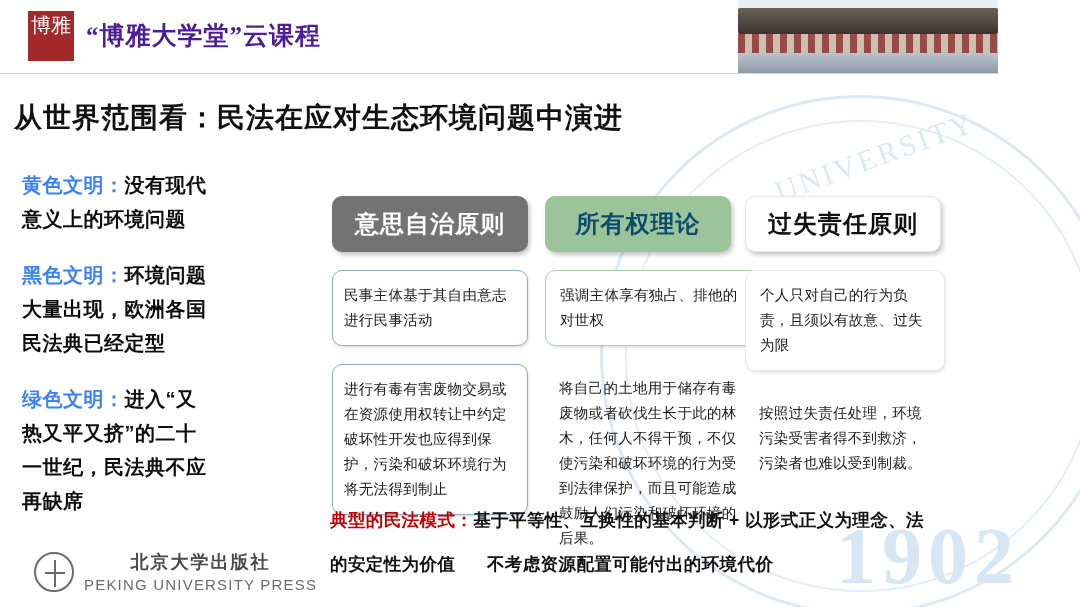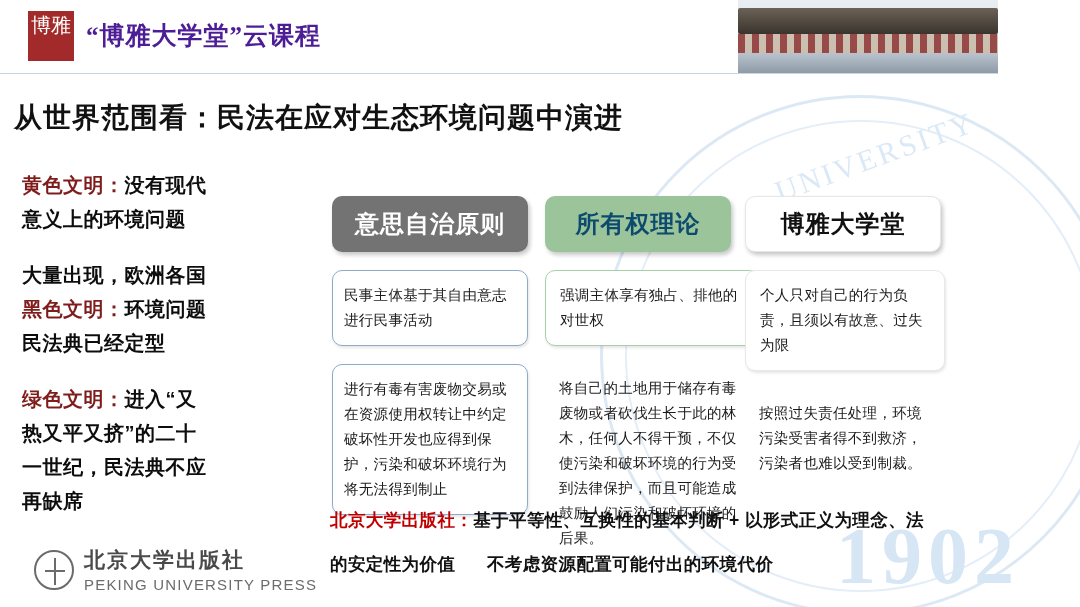--- a/index.html
+++ b/index.html
@@ -130,21 +130,21 @@
     width: 270px;
   }
   .lc-block { margin-bottom: 22px; }
   .lc-line {
     font-size: 20px;
     font-weight: bold;
     color: #0d0d0d;
     line-height: 34px;
     letter-spacing: 0.5px;
   }
-  .lc-head { color: #7f1d1d; }
+  .lc-head { color: #3b82f6; }
 
   
   .col { position: absolute; }
   .col-head {
     height: 56px;
     border-radius: 10px;
     display: flex;
     align-items: center;
     justify-content: center;
     font-size: 24px;
@@ -211,22 +211,22 @@
   }
   .fl-mark::before {
     content: "";
     position: absolute; left: 9px; top: 6px;
     width: 20px; height: 27px;
     background:
       linear-gradient(90deg, transparent 45%, #6b6b6b 45%, #6b6b6b 55%, transparent 55%),
       linear-gradient(180deg, transparent 44%, #6b6b6b 44%, #6b6b6b 52%, transparent 52%);
   }
   .fl-text-cn {
-    font-size: 21px; font-weight: bold; color: #4a4a4a;
-    font-family: "Liberation Serif", serif; letter-spacing: 2px;
+    font-size: 18px; font-weight: bold; color: #4a4a4a;
+    font-family: "Liberation Serif", serif; letter-spacing: 2px; text-align: center;
   }
   .fl-text-en {
     font-size: 15px; color: #6b6b6b; letter-spacing: 1.2px; margin-top: 2px;
   }
 </style>
 </head>
 <body>
 
 <div class="slide">
 
@@ -249,24 +249,24 @@
   <div class="slide-title">从世界范围看：民法在应对生态环境问题中演进</div>
 
   <div class="left-col">
     <div class="lc-block">
       <div class="lc-line">
         <span class="lc-head">黄色文明：</span><span>没有现代</span>
       </div>
       <div class="lc-line">意义上的环境问题</div>
     </div>
     <div class="lc-block">
-      <div class="lc-line">大量出现，欧洲各国</div>
       <div class="lc-line">
         <span class="lc-head">黑色文明：</span><span>环境问题</span>
       </div>
+      <div class="lc-line">大量出现，欧洲各国</div>
       <div class="lc-line">民法典已经定型</div>
     </div>
     <div class="lc-block">
       <div class="lc-line">
         <span class="lc-head">绿色文明：</span><span>进入“又</span>
       </div>
       <div class="lc-line">热又平又挤”的二十</div>
       <div class="lc-line">一世纪，民法典不应</div>
       <div class="lc-line">再缺席</div>
     </div>
@@ -278,27 +278,27 @@
     <div class="card bordered-blue">进行有毒有害废物交易或在资源使用权转让中约定破坏性开发也应得到保护，污染和破坏环境行为将无法得到制止</div>
   </div>
 
   <div class="col col2">
     <div class="col-head green">所有权理论</div>
     <div class="card bordered-green wide">强调主体享有独占、排他的对世权</div>
     <div class="card noborder wide">将自己的土地用于储存有毒废物或者砍伐生长于此的林木，任何人不得干预，不仅使污染和破坏环境的行为受到法律保护，而且可能造成鼓励人们污染和破坏环境的后果。</div>
   </div>
 
   <div class="col col3">
-    <div class="col-head white">博雅大学堂</div>
+    <div class="col-head white">过失责任原则</div>
     <div class="card plain wide">个人只对自己的行为负责，且须以有故意、过失为限</div>
     <div class="card noborder wide">按照过失责任处理，环境污染受害者得不到救济，污染者也难以受到制裁。</div>
   </div>
 
   <div class="bottom-note">
-    <span class="bn-red">北京大学出版社：</span><span>基于平等性、互换性的基本判断 + 以形式正义为理念、法</span>
+    <span class="bn-red">典型的民法模式：</span><span>基于平等性、互换性的基本判断 + 以形式正义为理念、法</span>
     <br>
     <span class="bn-indent">的安定性为价值</span>
     &nbsp;&nbsp;&nbsp;&nbsp;
     <span>不考虑资源配置可能付出的环境代价</span>
   </div>
 
   <div class="footer-logo">
     <div class="fl-mark"></div>
     <div>
       <div class="fl-text-cn">北京大学出版社</div>

